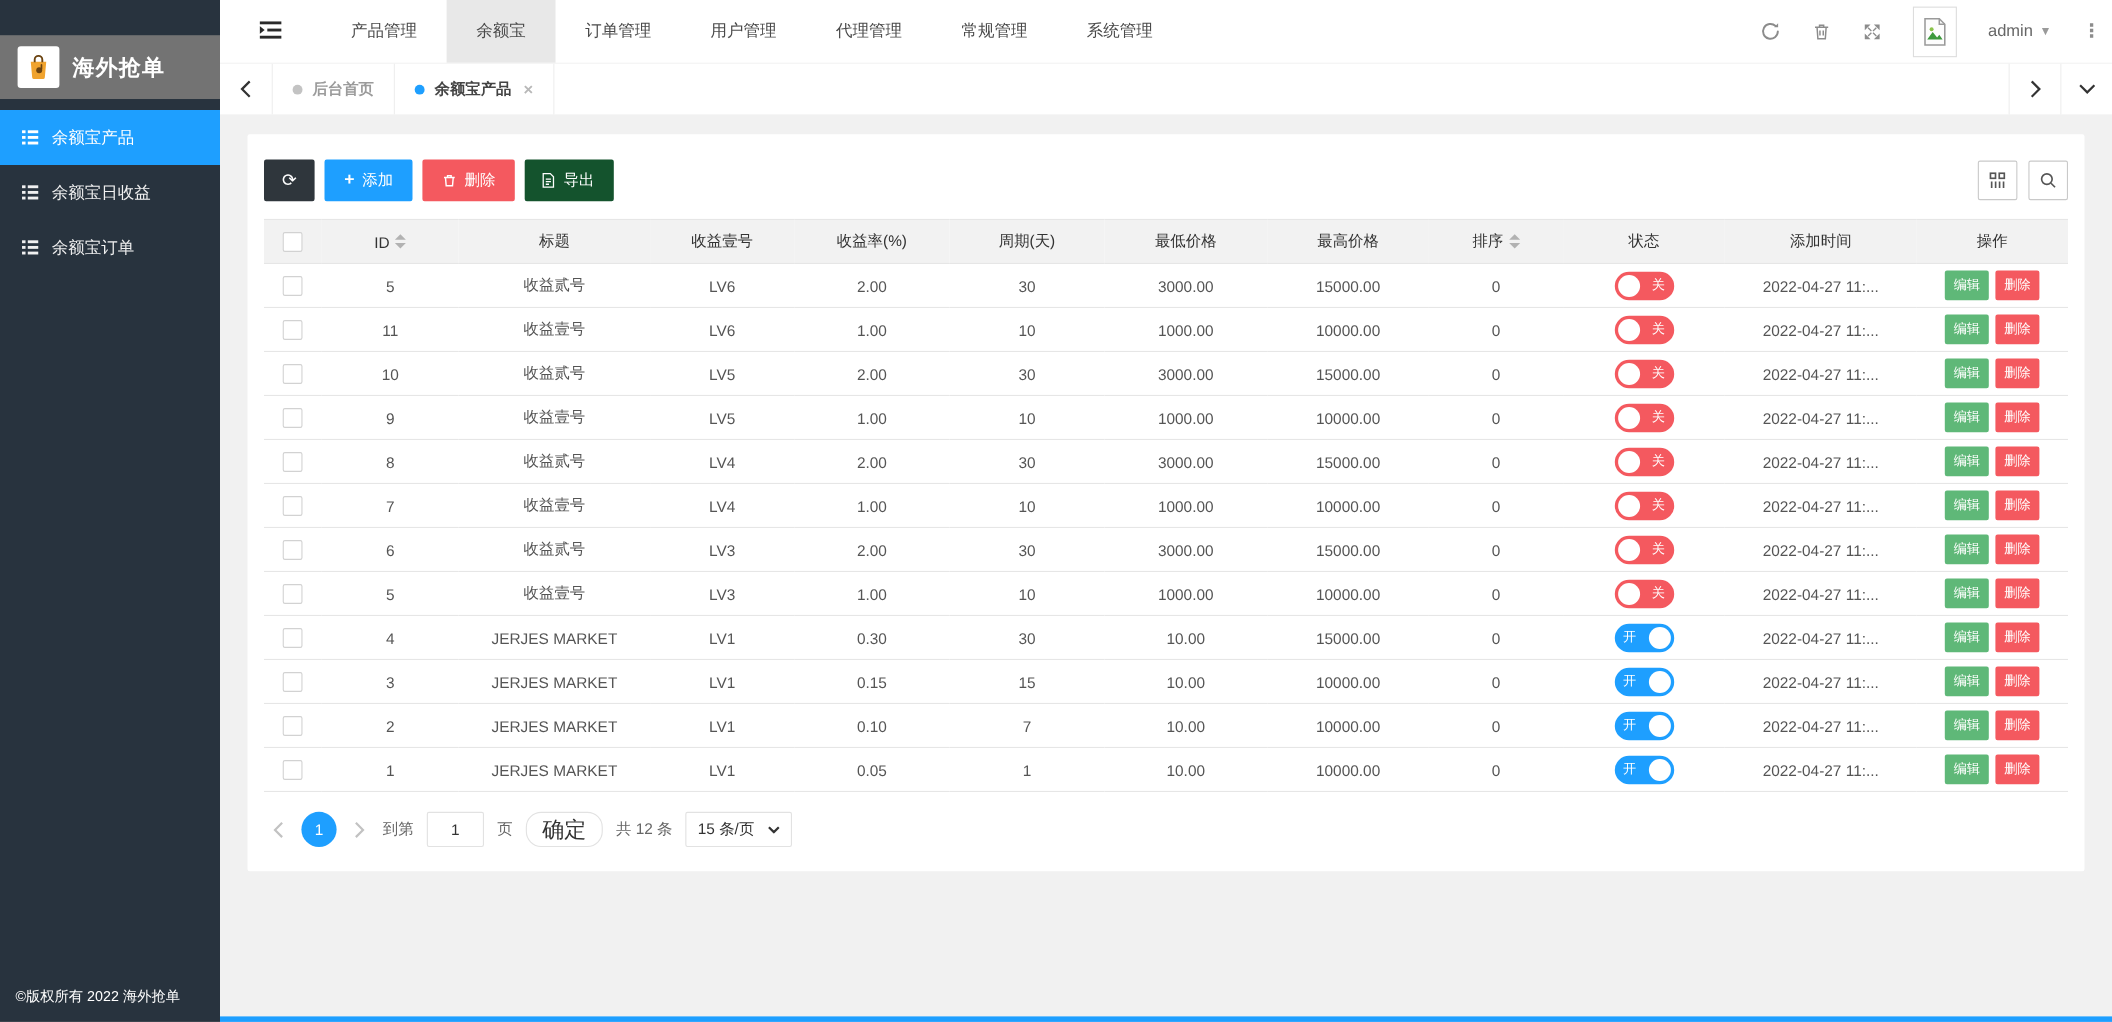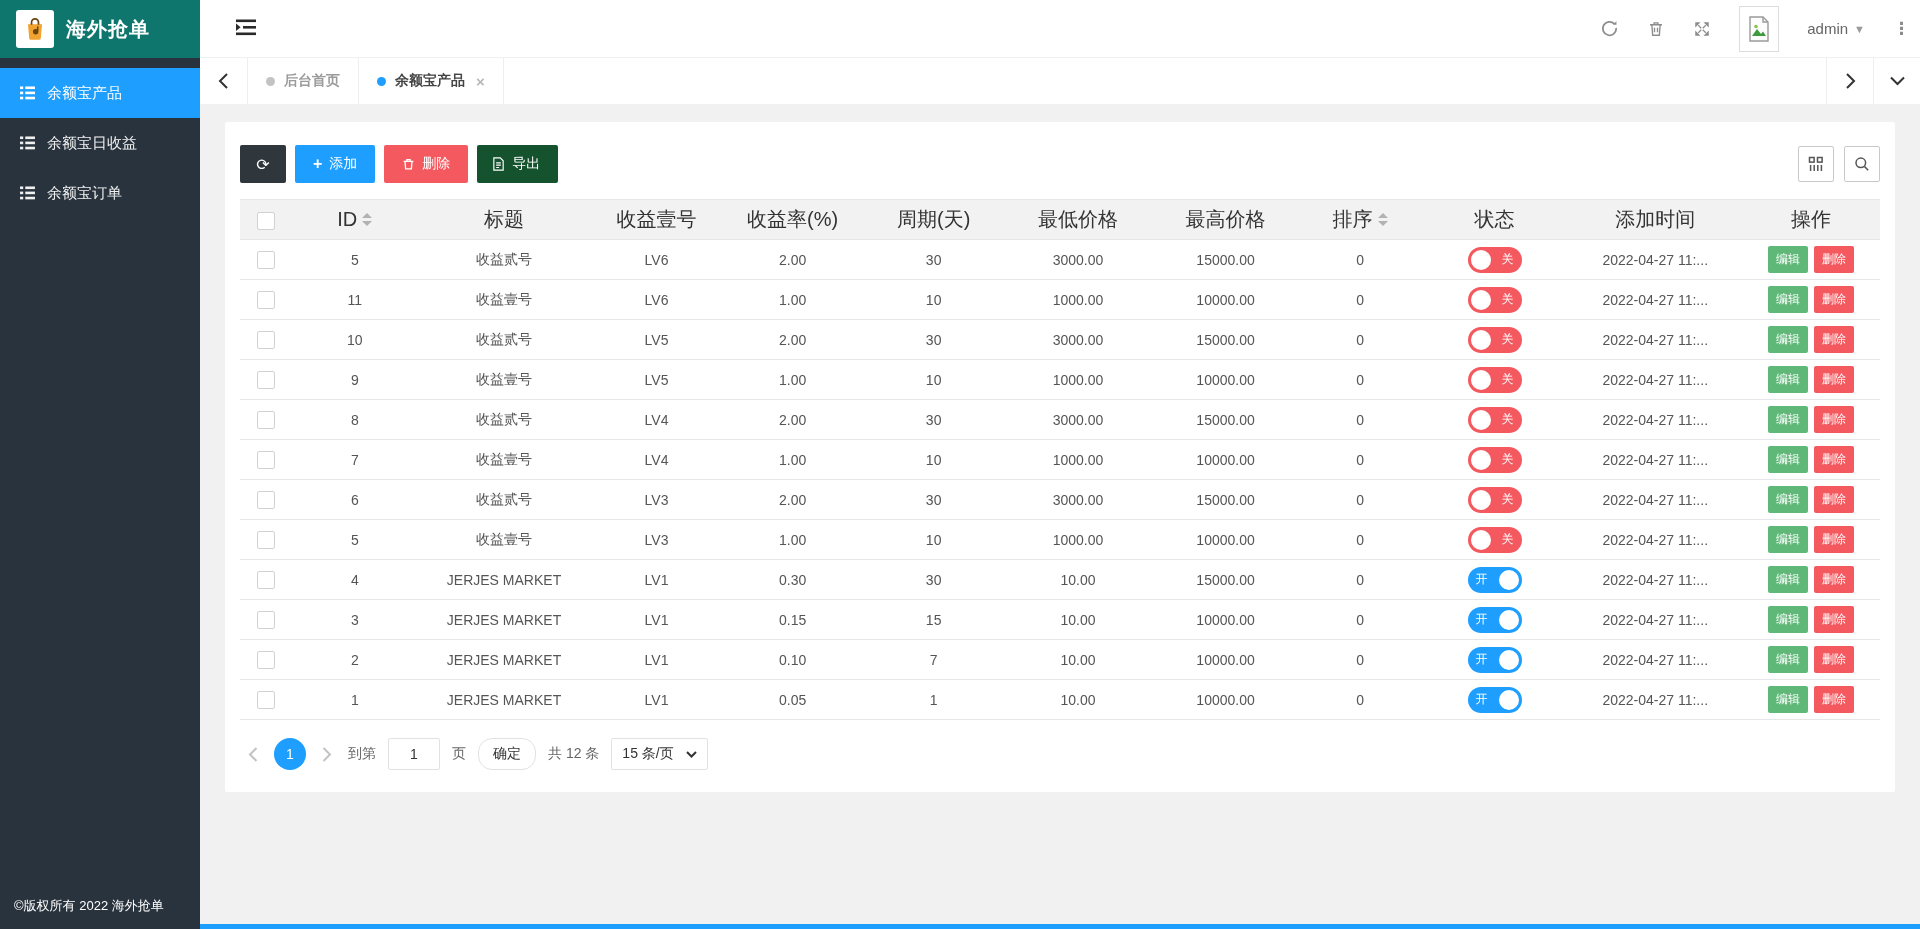--- a/index.html
+++ b/index.html
@@ -1,21 +1,21 @@
 <!DOCTYPE html>
 <html><head>
 <meta charset="utf-8">
 <style>
   * { margin:0; padding:0; box-sizing:border-box; }
   html,body { width:1920px; height:929px; overflow:hidden; font-family:"Liberation Sans","DejaVu Sans",sans-serif; font-size:14px; color:#333; background:#f1f1f1; }
   .app { display:flex; width:1920px; height:929px; }
 
   
   .sidebar { width:200px; min-width:200px; background:#28333E; display:flex; flex-direction:column; height:100%; }
-  .logo { height:58px; background:#0f766e; display:flex; align-items:center; padding-left:16px; gap:12px; }
+  .logo { height:58px; background:#737373; display:flex; align-items:center; padding-left:16px; gap:12px;margin-top:32px; }
   .logo-box { width:38px; height:38px; background:#fff; border-radius:3px; display:flex; align-items:center; justify-content:center; }
   .logo-title { color:#fff; font-size:20px; font-weight:bold; letter-spacing:1px; }
   .side-nav { margin-top:10px; }
   .side-item { height:50px; display:flex; align-items:center; gap:12px; padding-left:20px; color:#f0f0f0; font-size:15px; cursor:pointer; }
   .side-item.active { background:#1E9FFF; color:#fff; }
   .side-item .sicon { display:flex; align-items:center; }
   .sidebar-footer { margin-top:auto; color:#fff; font-size:13px; padding:0 0 14px 14px; }
 
   
   .main { flex:1; display:flex; flex-direction:column; height:100%; position:relative; background:#f1f1f1; }
@@ -53,21 +53,21 @@
   .btn-dark { background:#2F363C; width:46px; justify-content:center; padding:0; font-size:16px; }
   .btn-blue { background:#1E9FFF; }
   .btn-red { background:#f4595f; }
   .btn-green { background:#14532d;padding-left:15px; }
   .btn .bi { display:flex; align-items:center; }
   .tool-right { margin-left:auto; display:flex; gap:10px; }
   .tool-sq { width:36px; height:36px; border:1px solid #c9c9c9; background:#fff; display:flex; align-items:center; justify-content:center; cursor:pointer; border-radius:2px; }
 
   
   table { width:100%; border-collapse:collapse; table-layout:fixed; }
-  thead th { background:#f2f2f2; font-weight:normal; color:#333; height:40px; font-size:20px; border-top:1px solid #e6e6e6; border-bottom:1px solid #e6e6e6; text-align:center; }
+  thead th { background:#f2f2f2; font-weight:normal; color:#333; height:40px; font-size:14px; border-top:1px solid #e6e6e6; border-bottom:1px solid #e6e6e6; text-align:center; }
   tbody td { height:40px; text-align:center; color:#555; border-bottom:1px solid #e6e6e6; font-size:14px; overflow:hidden; white-space:nowrap; }
   .cb { width:18px; height:18px; border:1px solid #d2d2d2; border-radius:2px; background:#fff; display:inline-block; vertical-align:middle; cursor:pointer; }
   .th-inner { display:inline-flex; align-items:center; gap:5px; }
   .sort { display:inline-flex; flex-direction:column; gap:3px; cursor:pointer; }
   .sort i { width:0; height:0; border-left:5px solid transparent; border-right:5px solid transparent; display:block; }
   .sort .up { border-bottom:5px solid #b2b2b2; }
   .sort .dn { border-top:5px solid #b2b2b2; }
 
   .toggle { width:54px; height:26px; border-radius:26px; display:inline-flex; align-items:center; padding:0 3px; cursor:pointer; justify-content:space-between; vertical-align:middle; }
   .toggle i { width:20px; height:20px; border-radius:50%; background:#fff; display:block; }
@@ -77,21 +77,21 @@
 
   .abtn { display:inline-block; padding:5px 8px; border-radius:2px; color:#fff; font-size:12px; margin:0 3px; cursor:pointer; }
   .abtn.edit { background:#5FB878; }
   .abtn.del { background:#f4595f; }
 
   
   .pagination { display:flex; align-items:center; gap:12px; margin-top:18px; color:#666; padding-left:4px; }
   .pg-arrow { color:#b5b5b5; display:flex; align-items:center; cursor:pointer; padding:0 4px; }
   .pg-num { width:32px; height:32px; border-radius:50%; background:#1E9FFF; color:#fff; display:flex; align-items:center; justify-content:center; font-size:14px; cursor:pointer; }
   .pg-input { width:52px; height:32px; border:1px solid #e2e2e2; text-align:center; font-size:14px; color:#333; border-radius:2px; font-family:inherit; }
-  .pg-btn { height:32px; padding:0 14px; background:#fff; border:1px solid #e2e2e2; border-radius:14px; font-size:14px; color:#333; cursor:pointer; font-family:inherit; }
+  .pg-btn { height:32px; padding:0 14px; background:#fff; border:1px solid #e2e2e2; border-radius:14px; font-size:20px; color:#333; cursor:pointer; font-family:inherit; }
   .pg-select { height:32px; border:1px solid #e2e2e2; border-radius:2px; display:flex; align-items:center; gap:12px; padding:0 10px; cursor:pointer; color:#333; background:#fff; }
 
   .hbar { position:absolute; left:0; right:0; bottom:0; height:5px; background:#1E9FFF; cursor:pointer; }
 </style>
 </head>
 <body>
 
 <div class="app">
 
   <aside class="sidebar">
@@ -164,20 +164,43 @@
           <svg width="20" height="17" viewBox="0 0 20 17">
             <g fill="#2a2a2a">
               <rect x="0" y="0.5" width="20" height="2.6"></rect>
               <rect x="7" y="7" width="13" height="2.6"></rect>
               <path d="M0 4.6v7.4l4.6-3.7z"></path>
               <rect x="0" y="13.5" width="20" height="2.6"></rect>
             </g>
           </svg>
         </span>
       </div>
+      <div style="display:flex; align-items:stretch;" id="topnav-menu">
+          <div class="nav-item">
+            <span>产品管理</span>
+          </div>
+          <div class="nav-item active">
+            <span>余额宝</span>
+          </div>
+          <div class="nav-item">
+            <span>订单管理</span>
+          </div>
+          <div class="nav-item">
+            <span>用户管理</span>
+          </div>
+          <div class="nav-item">
+            <span>代理管理</span>
+          </div>
+          <div class="nav-item">
+            <span>常规管理</span>
+          </div>
+          <div class="nav-item">
+            <span>系统管理</span>
+          </div>
+        </div>
 
       <div class="nav-right">
         <span class="nav-ico">
           <svg width="19" height="19" viewBox="0 0 24 24" fill="none" stroke="#8c8c8c" stroke-width="2.2" stroke-linecap="round">
             <path d="M20.5 12a8.5 8.5 0 1 1-2.6-6.1"></path>
             <path d="M20.8 2.8v4.4h-4.4" fill="#8c8c8c" stroke="none"></path>
           </svg>
         </span>
         <span class="nav-ico">
           <svg width="18" height="19" viewBox="0 0 24 24" fill="none" stroke="#8c8c8c" stroke-width="1.8">

